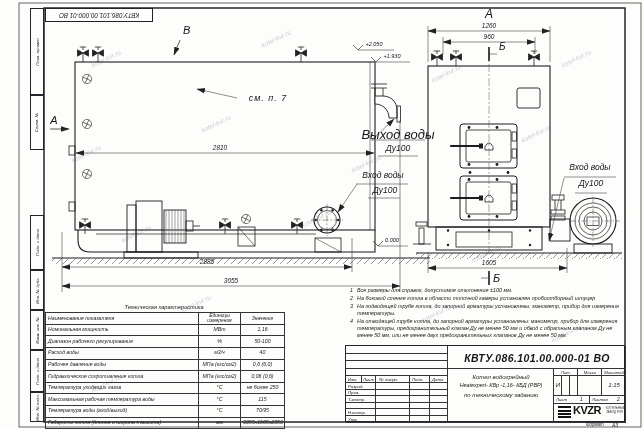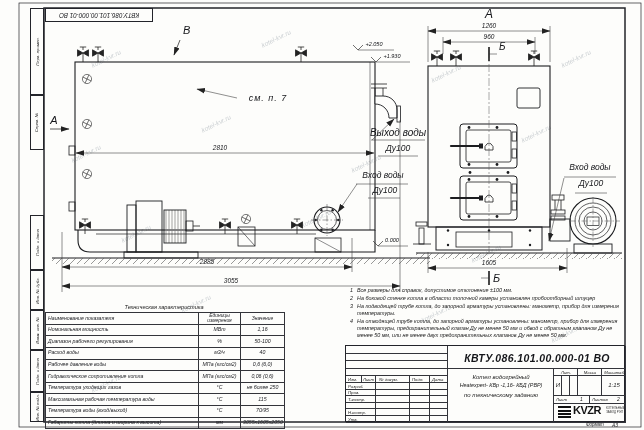--- a/index.html
+++ b/index.html
@@ -288,21 +288,21 @@
   <div class="stamp" style="top:350px;height:42px">
       <span>Подп. и дата</span>
     </div>
   <div class="stamp" style="top:392px;height:30px">
       <span>Инв. № подл.</span>
     </div>
 
   <span class="dt ctr" style="left:54px;top:115px;font-size:11px">А</span>
   <span class="dt" style="left:183px;top:25px;font-size:11px">В</span>
   <span class="dt ctr" style="left:268px;top:94px;font-size:9px;letter-spacing:1px">см. п. 7</span>
-  <span class="dt ctr" style="left:398px;top:128px;font-size:10px">Выход воды</span>
+  <span class="dt ctr" style="left:398px;top:128px;font-size:13px">Выход воды</span>
   <span class="dt ctr" style="left:398px;top:144px;font-size:8.5px">Ду100</span>
   <span class="dt ctr" style="left:383px;top:171px;font-size:8.5px">Вход воды</span>
   <span class="dt ctr" style="left:385px;top:186px;font-size:8.5px">Ду100</span>
   <span class="dt ctr" style="left:374px;top:42px;font-size:5.5px">+2.050</span>
   <span class="dt ctr" style="left:392px;top:54px;font-size:5.5px">+1.930</span>
   <span class="dt ctr" style="left:392px;top:238px;font-size:5.5px">0.000</span>
   <span class="dt ctr" style="left:220px;top:145px;font-size:6.5px">2810</span>
   <span class="dt ctr" style="left:207px;top:259px;font-size:6.5px">2885</span>
   <span class="dt ctr" style="left:231px;top:278px;font-size:6.5px">3055</span>
 

